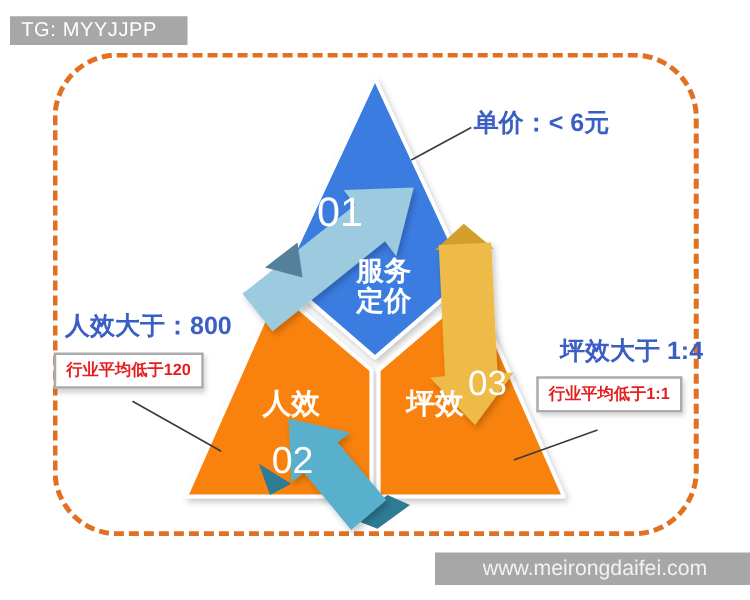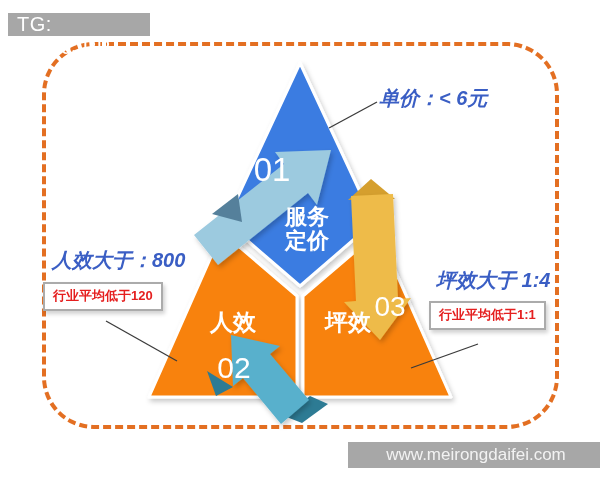--- a/index.html
+++ b/index.html
@@ -2,36 +2,35 @@
 <html><head>
 <meta charset="utf-8">
 <style>
   html,body { margin:0; padding:0; background:#fff; }
   .stage {
     position:relative; width:600px; height:480px; background:#ffffff;
     overflow:hidden; font-family:"Liberation Sans", sans-serif;
   }
   .badge {
     position:absolute; left:8px; top:13px; width:142px; height:23px;
-    background:#a7a7a7; color:#ffffff; font-size:20px; line-height:23px;
+    background:#a7a7a7; color:#ffffff; font-size:16px; line-height:23px;
     padding-left:9px; box-sizing:border-box; letter-spacing:0.5px;
   }
   .frame {
     position:absolute; left:42px; top:42px; width:509px; height:379px;
     border:4px dashed #e36f22; border-radius:52px;
   }
   .diagram { position:absolute; left:0; top:0; }
   .note {
     position:absolute; font-weight:bold; font-size:20px; color:#3a5ec4;
     white-space:nowrap;
-    font-style:italic;
   }
   .note-price { left:379px; top:85px; }
   .note-staff { left:52px;  top:247px; }
-  .note-floor { left:436px; top:267px; }
+  .note-floor { left:448px; top:267px; }
   .benchmark-box {
     position:absolute; border:2px solid #ababab; background:#ffffff;
     color:#e51f1f; font-weight:bold; font-size:13px; padding:3px 8px 4px 8px;
     white-space:nowrap; box-shadow:2px 3px 4px rgba(0,0,0,0.18);
   }
   .box-staff { left:43px;  top:282px; }
   .box-floor { left:429px; top:301px; }
   .website-bar {
     position:absolute; left:348px; top:442px; width:256px; height:26px;
     background:#a7a7a7; color:#f2f2f2; font-size:17px; text-align:center;

